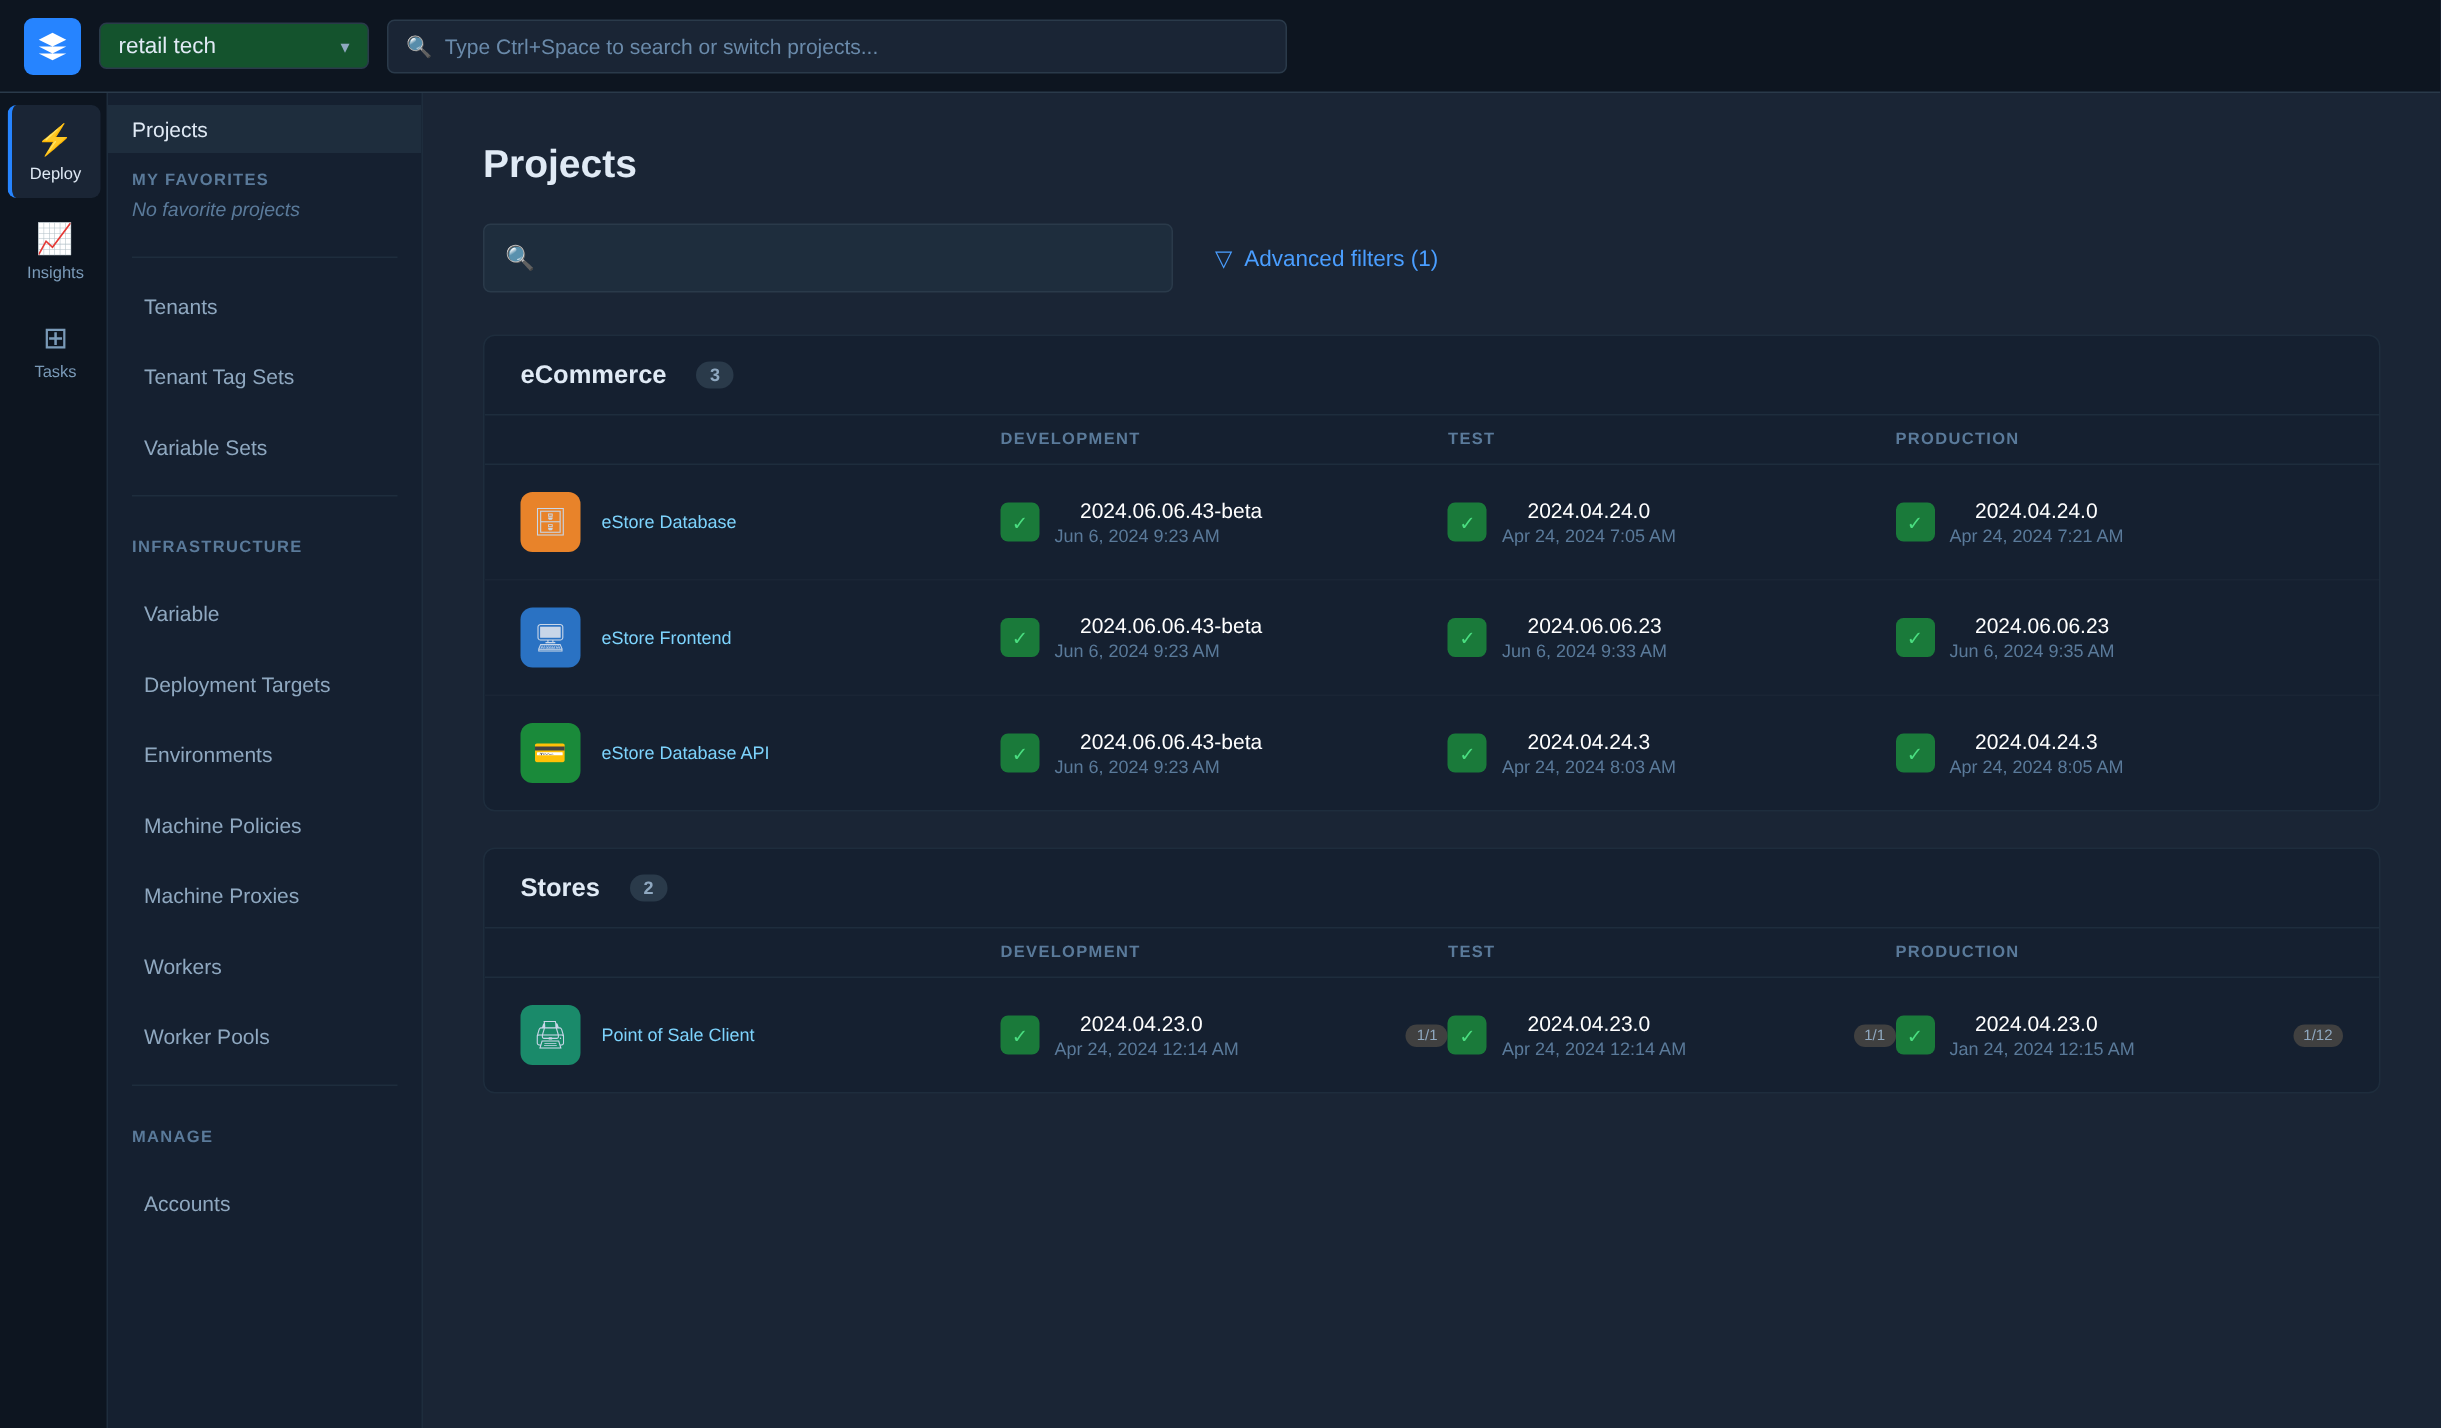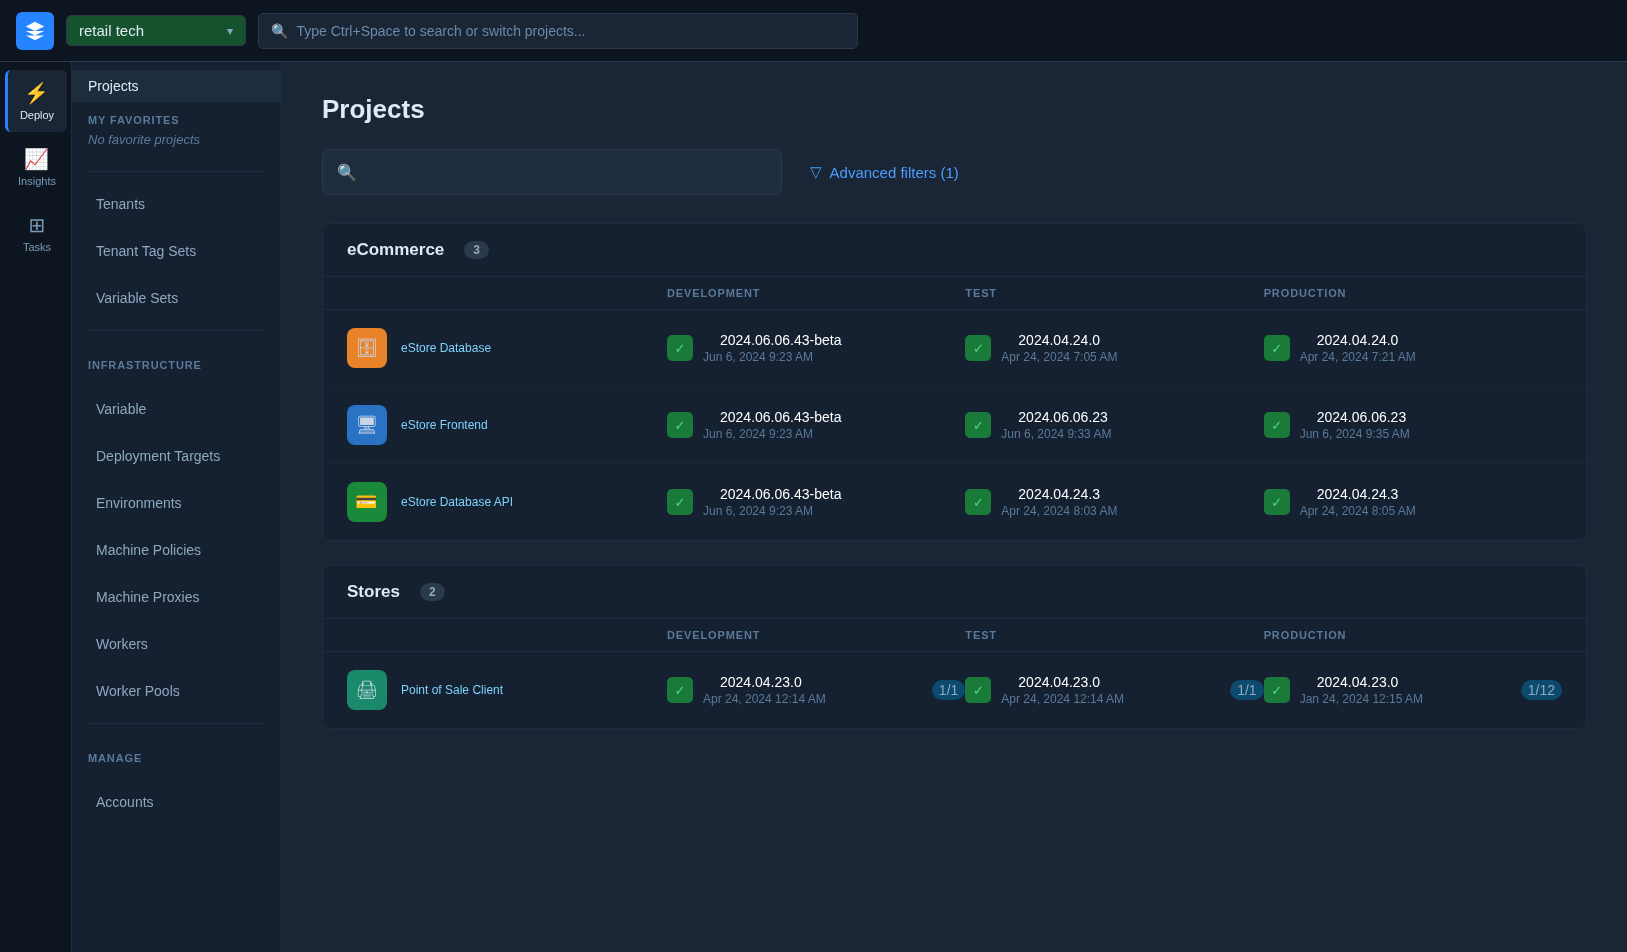--- a/index.html
+++ b/index.html
@@ -344,23 +344,23 @@
       color: #ffffff;
       font-weight: 500;
       margin-left: 17px;
     }
     .deploy-date {
       font-size: 12px;
       color: #5a7a9a;
       margin-top: 2px;
     }
     .deploy-badge {
-      background: #0c4a6e;
+      background: #404040;
       color: #8fa8c0;
-      font-size: 14px;
+      font-size: 10px;
       border-radius: 10px;
       padding: 2px 7px;
       margin-left: auto;
       flex-shrink: 0;
     }
 
     
     .content::-webkit-scrollbar { width: 6px; }
     .content::-webkit-scrollbar-track { background: #1a2535; }
     .content::-webkit-scrollbar-thumb { background: #2a3a4a; border-radius: 3px; }

